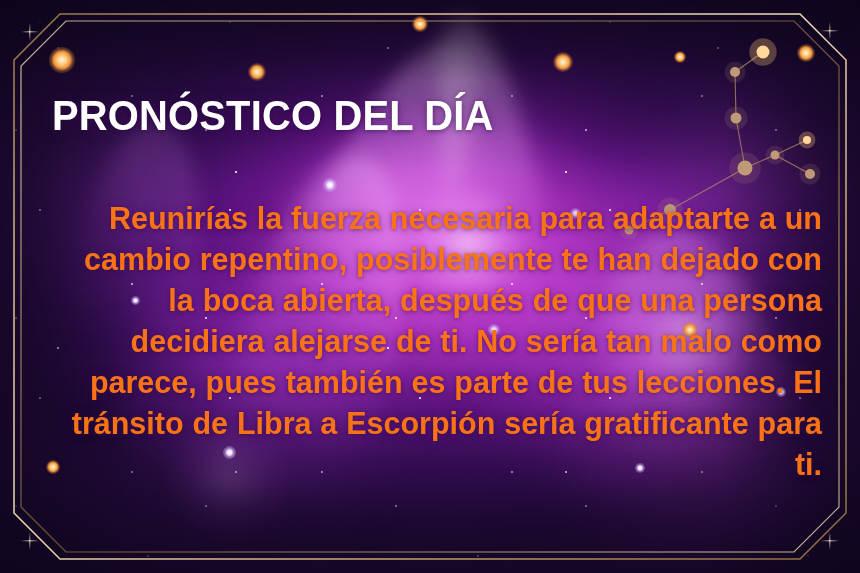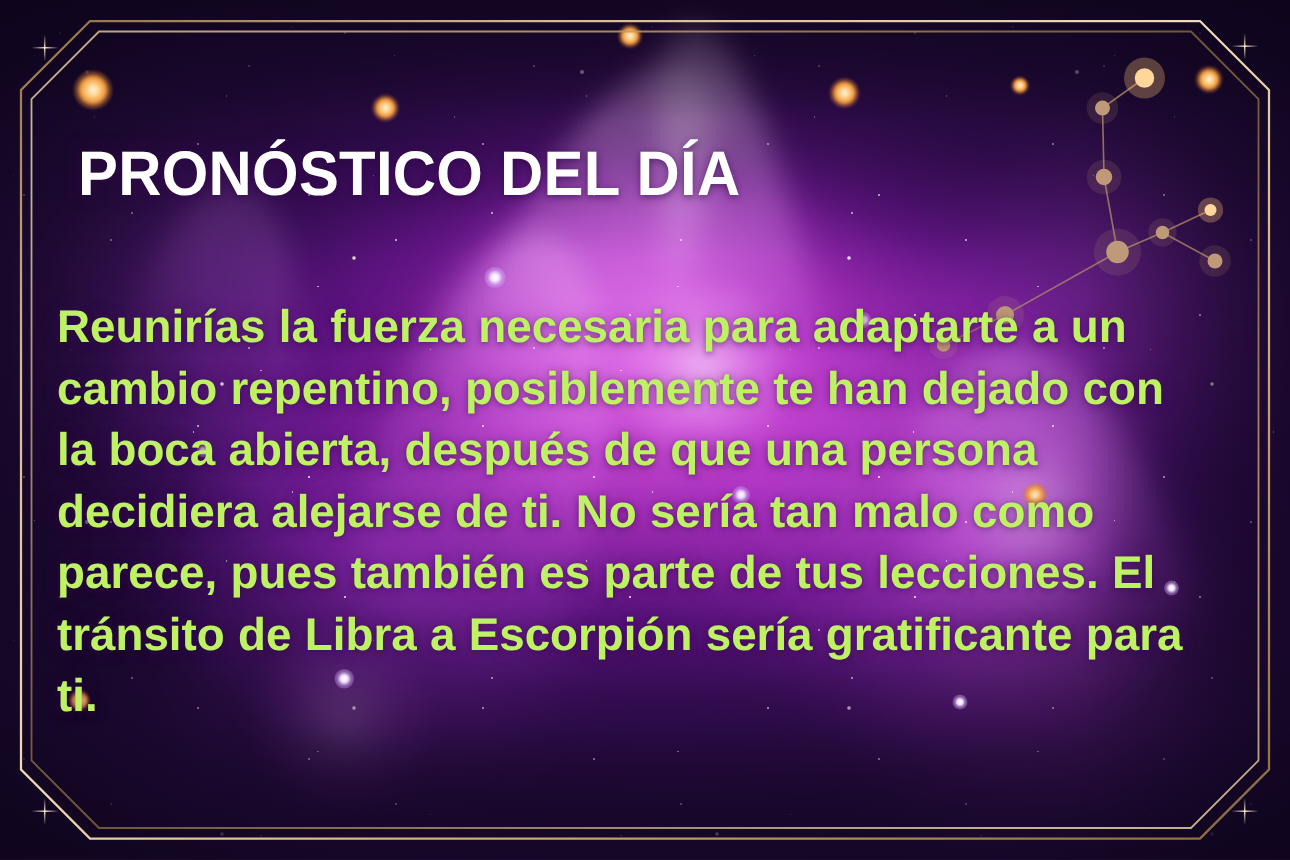--- a/index.html
+++ b/index.html
@@ -199,23 +199,24 @@
   }
   .body-text {
     position: absolute;
     left: 0; top: 198px;
     width: 784px;
     margin: 0;
     font-family: "Liberation Sans", sans-serif;
     font-weight: bold;
     font-size: 30.5px;
     line-height: 41px;
-    color: #bef264;
+    color: #f97316;
     text-shadow: 0 1px 4px rgba(40,8,60,.50), 0 0 12px rgba(90,20,120,.28);
     word-spacing: .4px;
+    text-align: right;
   }
 </style>
 </head>
 <body>
 
 <div id="card">
 
   <div class="bg-base"></div>
 
   <div class="neb neb-a"></div>

